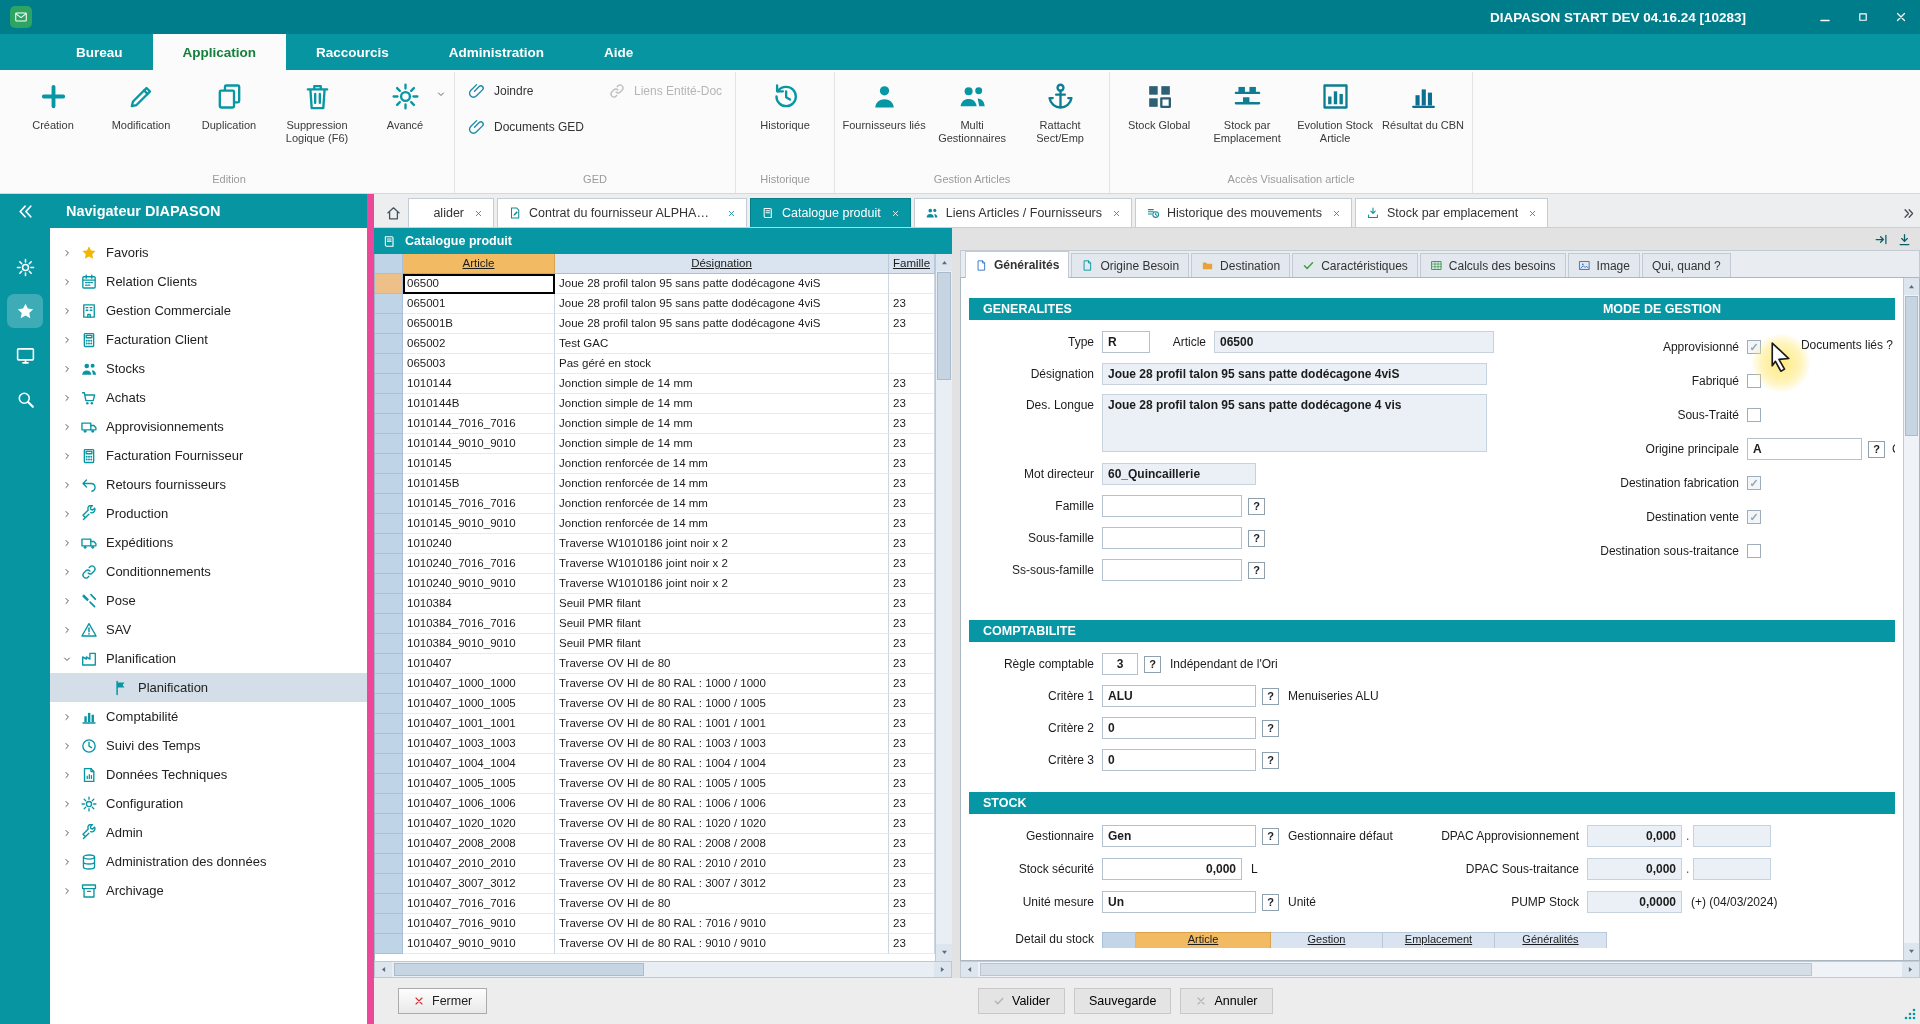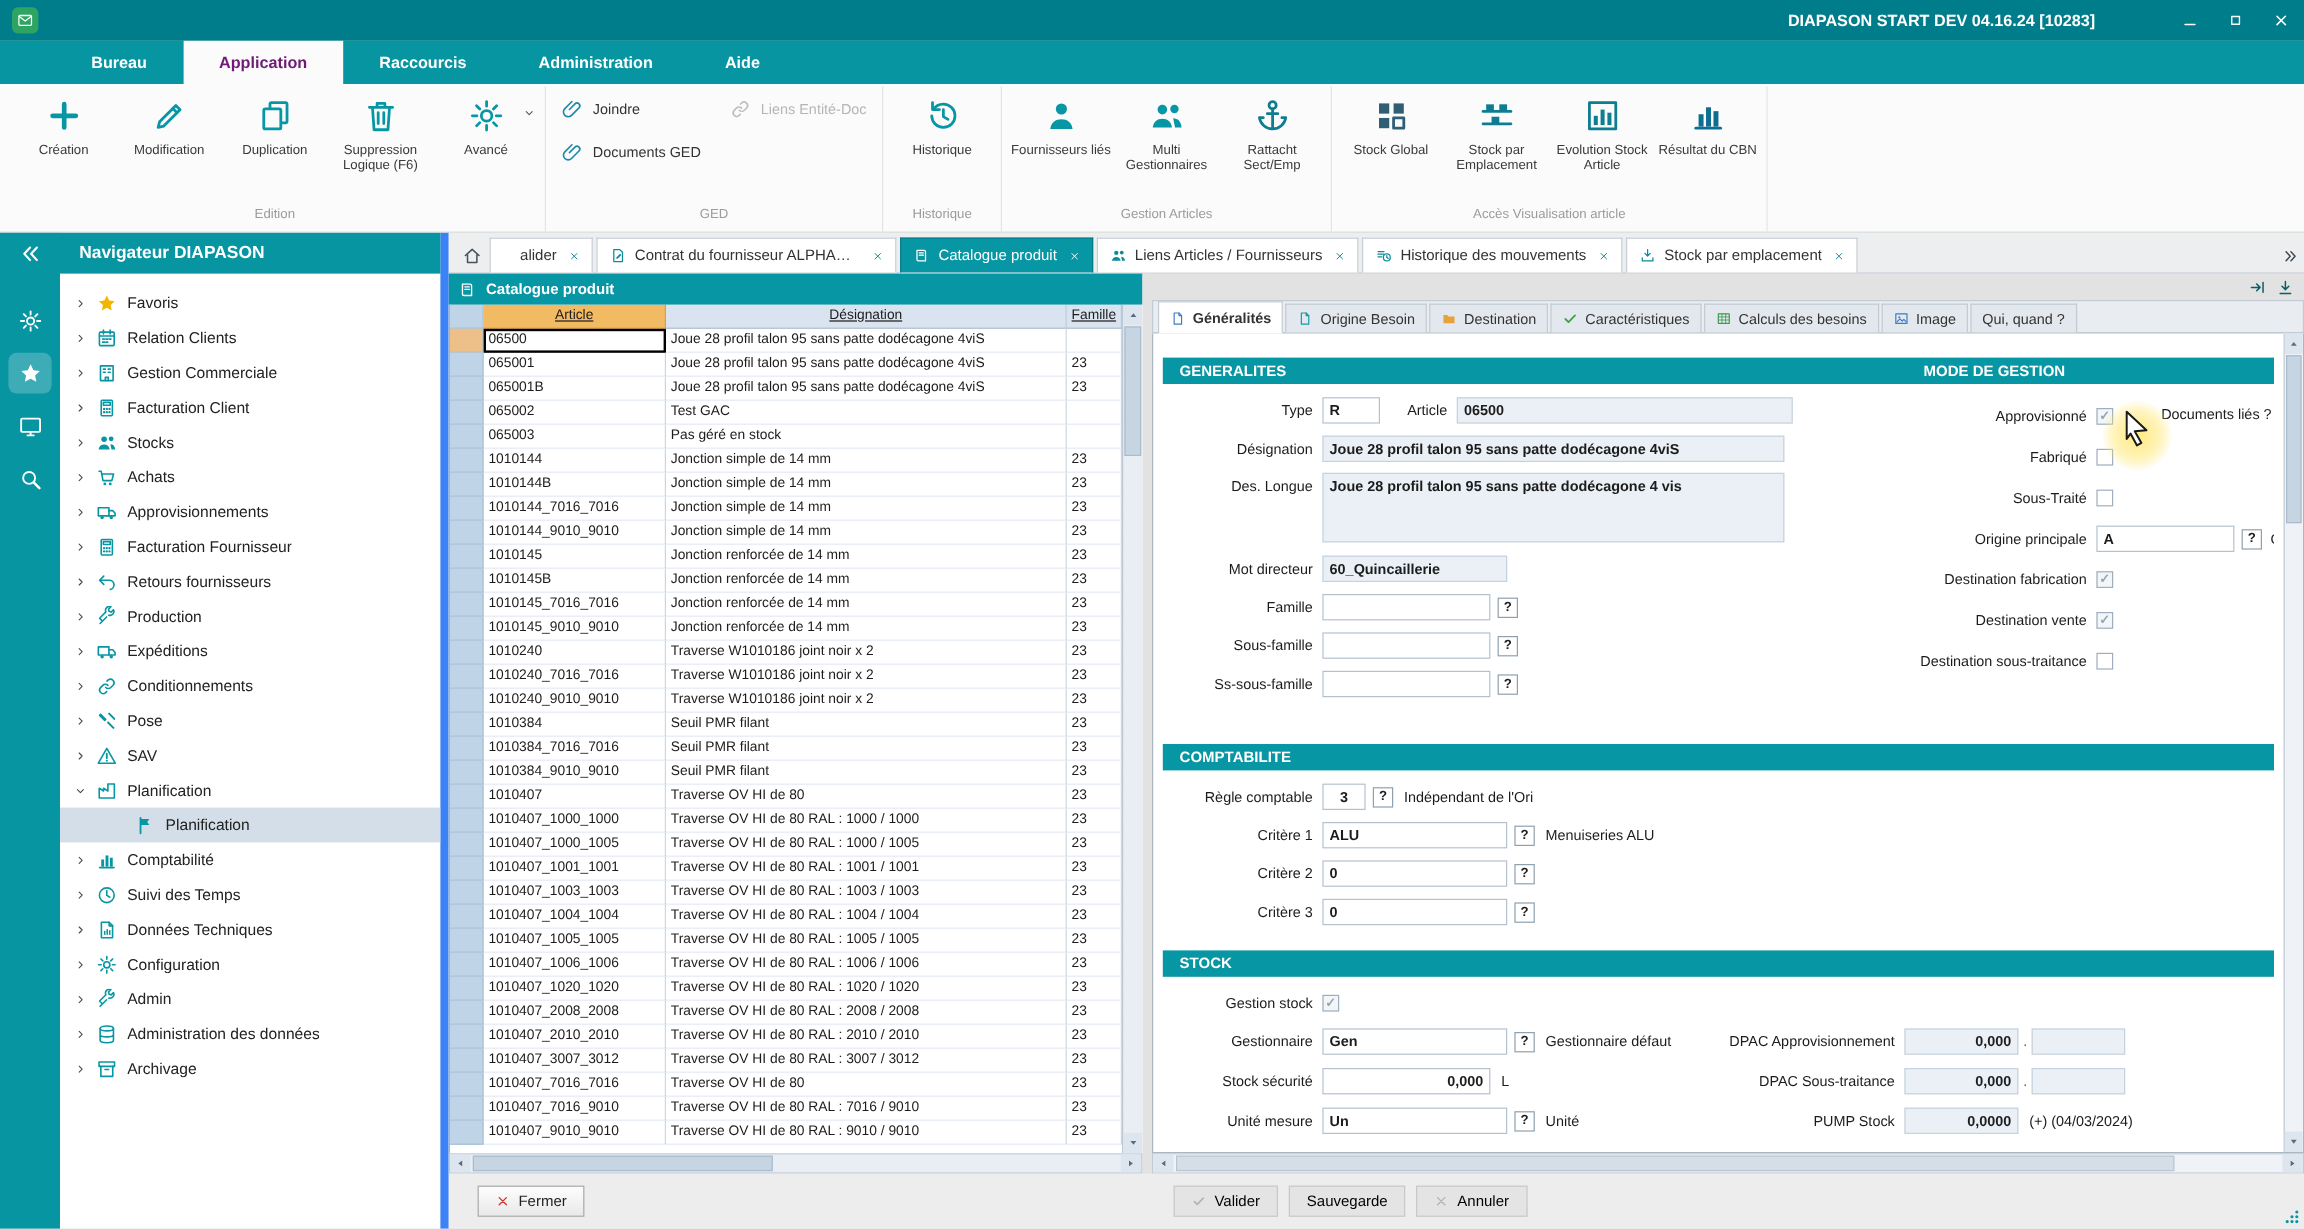--- a/index.html
+++ b/index.html
@@ -14,21 +14,21 @@
   .app-logo{width:22px;height:22px;border-radius:5px;background:#2EA463;display:flex;align-items:center;justify-content:center;color:#fff}
   .app-logo .icn{width:14px;height:14px}
   .tb-title{margin-left:auto;margin-right:60px;font-weight:bold;font-size:13.5px}
   .win-controls{display:flex;height:100%}
   .win-btn{width:38px;height:100%;display:flex;align-items:center;justify-content:center;color:#fff}
   .win-btn .icn{width:14px;height:14px}
 
   
   .menubar{height:36px;background:#0795A2;display:flex;align-items:stretch;padding-left:46px;flex:none}
   .menu-item{padding:0 30px;display:flex;align-items:center;color:#fff;font-weight:bold;font-size:13.5px}
-  .menu-item.active{background:#FBFBFB;color:#701a75}
+  .menu-item.active{background:#FBFBFB;color:#15803d}
 
   
   .ribbon{height:124px;background:#FBFBFB;border-bottom:1px solid #D8D8D8;display:flex;padding:2px 4px 0;flex:none}
   .ribbon-group{display:flex;flex-direction:column;border-right:1px solid #E4E4E4;padding:0 5px}
   .rg-items{display:flex;align-items:flex-start;height:98px}
   .rg-label{text-align:center;color:#9B9B9B;font-size:11px;height:20px;line-height:18px}
   .rbtn{width:88px;display:flex;flex-direction:column;align-items:center;padding-top:9px;color:#3A3A3A;font-size:11px;text-align:center;position:relative;line-height:1.2}
   .rbtn .ric{color:#0796A3}
   .rbtn .ric .icn{width:31px;height:31px}
   .rbtn .rlabel{margin-top:7px}
@@ -42,21 +42,21 @@
 
   
   .main{flex:1;display:flex;min-height:0}
   .leftstrip{width:50px;background:#0795A2;flex:none;display:flex;flex-direction:column;align-items:center}
   .strip-btn{width:36px;height:34px;display:flex;align-items:center;justify-content:center;color:#fff;border-radius:7px;margin-top:10px}
   .strip-btn:first-child{margin-top:4px;height:26px}
   .strip-btn:nth-child(2){margin-top:26px}
   .strip-btn .icn{width:21px;height:21px}
   .strip-btn.active{background:rgba(255,255,255,.22)}
 
-  .navigator{width:324px;background:#fff;flex:none;display:flex;flex-direction:column;border-right:7px solid #3b82f6}
+  .navigator{width:324px;background:#fff;flex:none;display:flex;flex-direction:column;border-right:7px solid #ec4899}
   .nav-header{height:34px;background:#0795A2;color:#fff;font-weight:bold;font-size:14.5px;display:flex;align-items:center;padding-left:16px;flex:none}
   .nav-tree{flex:1;padding-top:10px;overflow:hidden}
   .tree-item{height:29px;display:flex;align-items:center;padding-left:12px;font-size:13px;color:#222}
   .tree-arrow{width:16px;color:#4A4A4A;flex:none}
   .tree-arrow .icn{width:10px;height:10px}
   .tico{margin:0 8px 0 2px;color:#0796A3;flex:none}
   .tico .icn{width:18px;height:18px}
   .tree-item.selected{background:#D3DEE9}
   .tree-child{padding-left:44px}
   .tlabel{white-space:nowrap;overflow:hidden}
@@ -1287,24 +1287,20 @@
                   <label class="flabel">Critère 3</label>
                   <div class="fld w154 bold">0</div>
                   <span class="qbtn">?</span>
                 </div>
               </div>
 
               <div class="sec-bar">
                 <span>STOCK</span>
               </div>
               <div class="sec-body">
-                <div class="frow">
-                  <label class="flabel">Gestion stock</label>
-                  <span class="checkbox checked"></span>
-                </div>
                 <div class="frow rel">
                   <label class="flabel">Gestionnaire</label>
                   <div class="fld w154 bold">Gen</div>
                   <span class="qbtn">?</span>
                   <span class="fdesc">Gestionnaire défaut</span>
                   <span class="rcluster">
                     <label class="rlab">DPAC Approvisionnement</label>
                     <div class="fld gray w95 num bold">0,000</div>
                     <span class="dot">.</span>
                     <div class="fld gray w78"></div>

